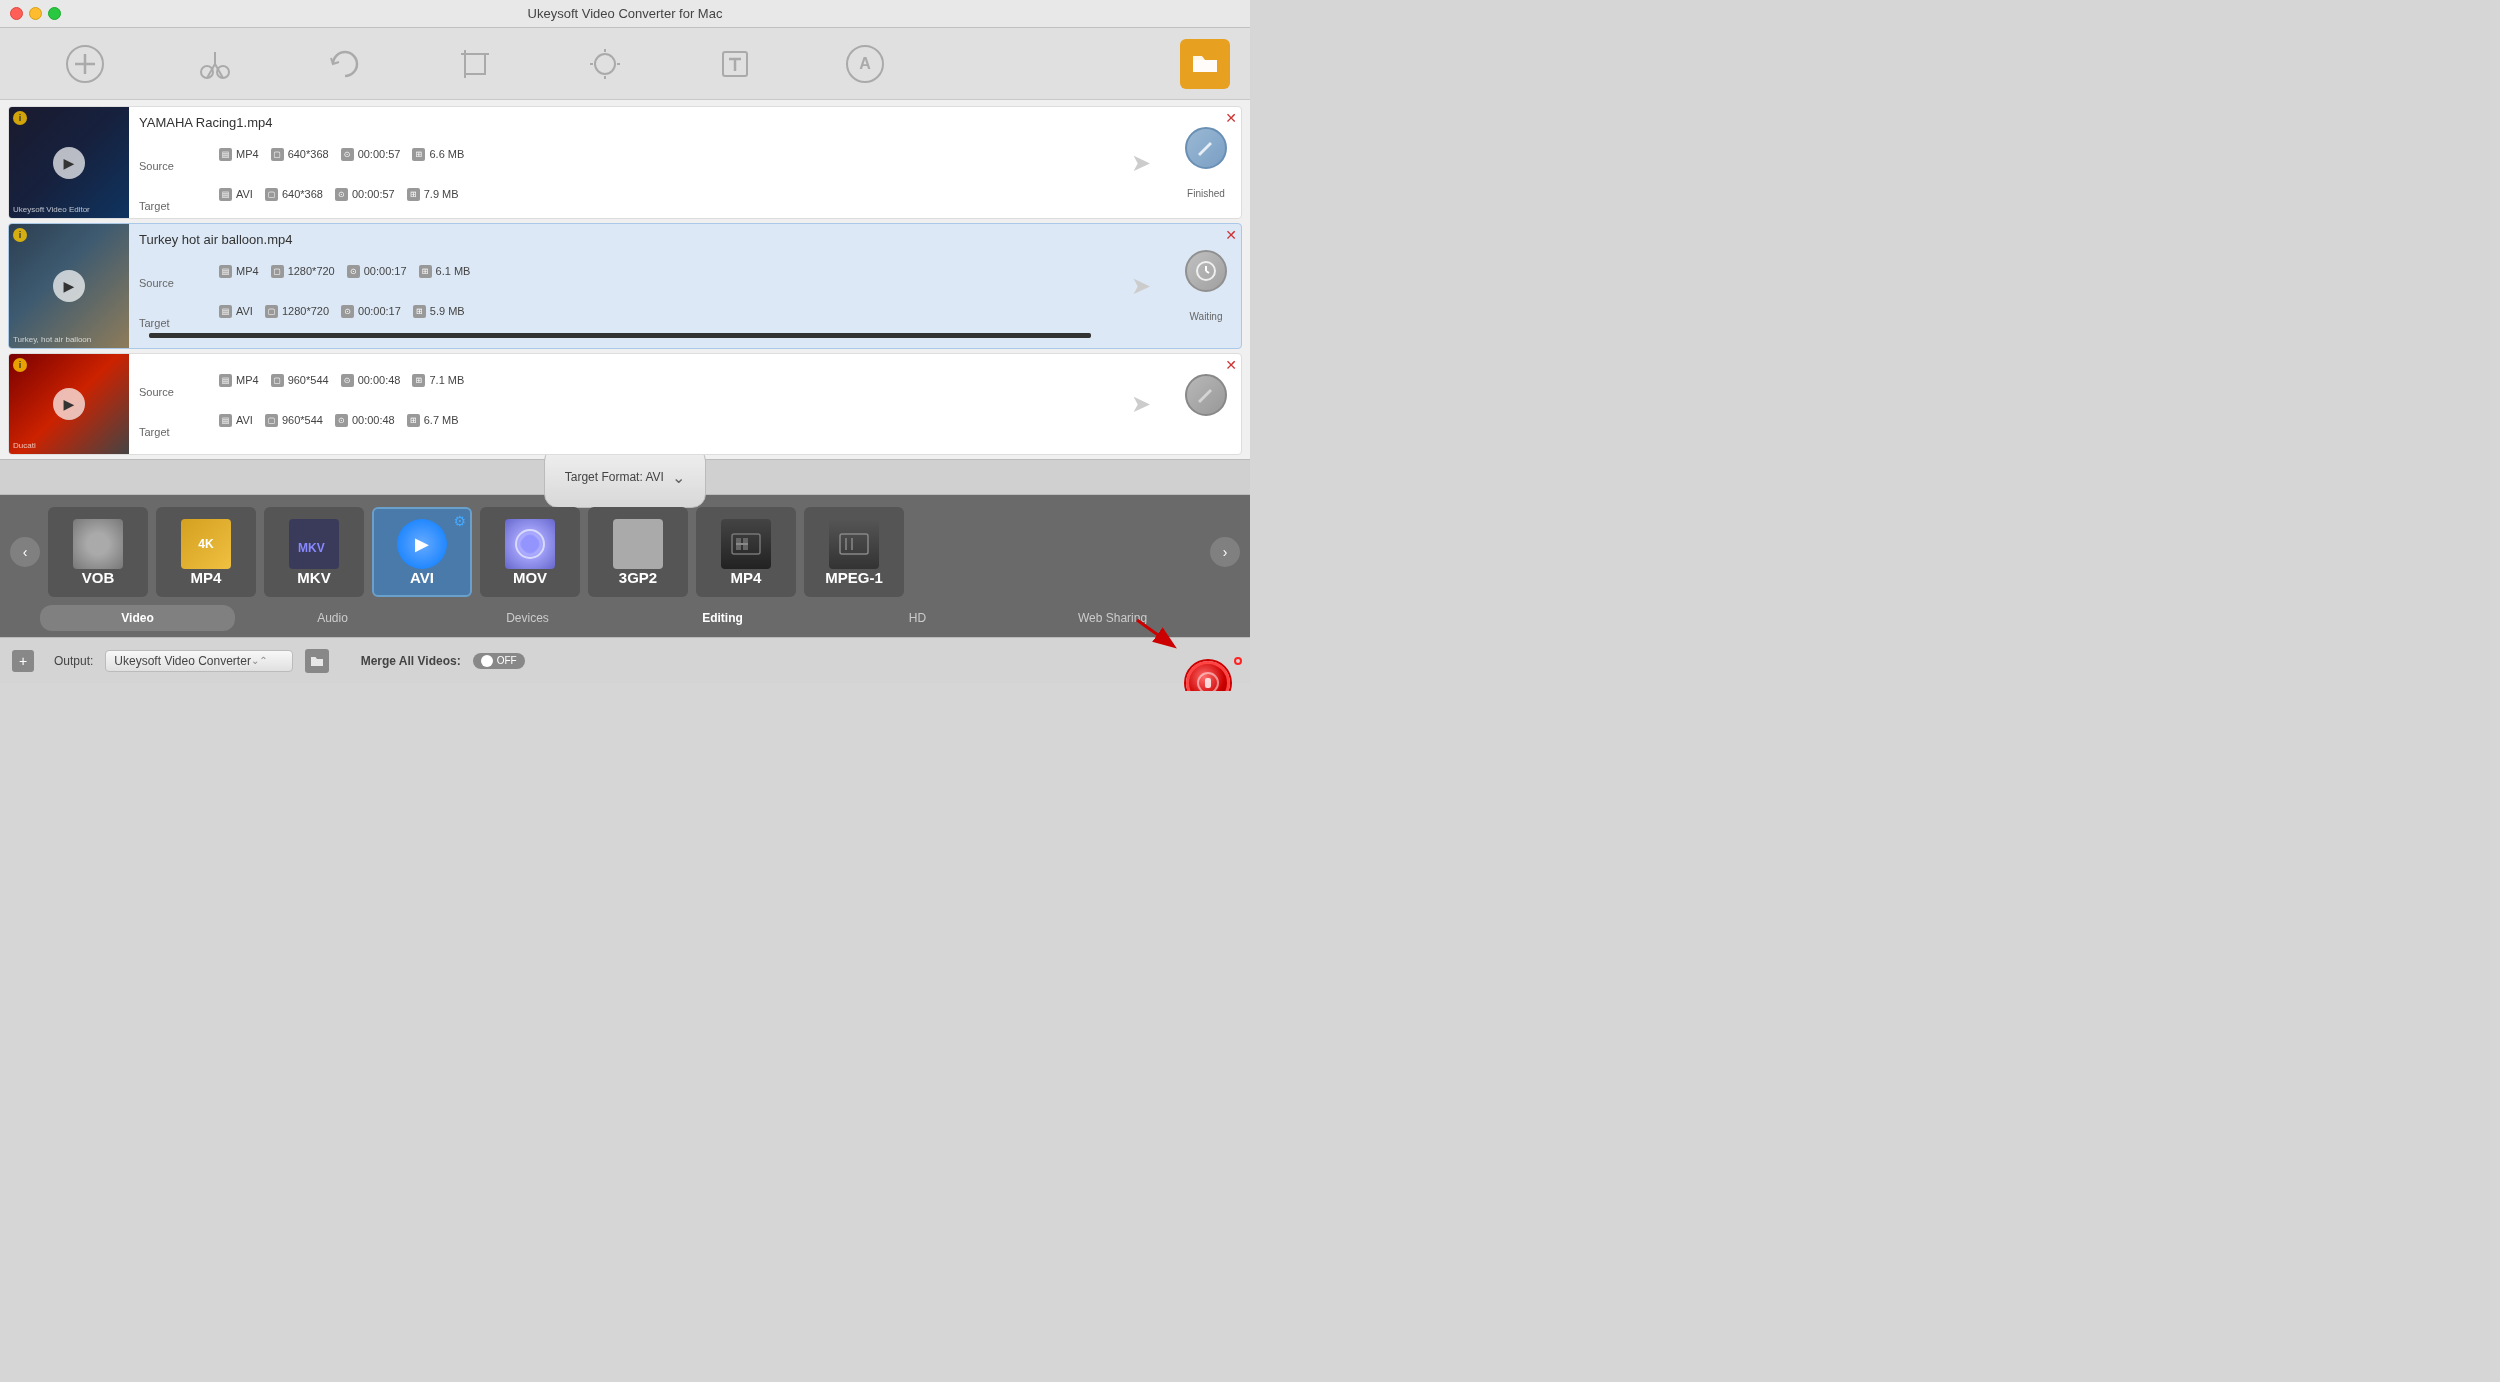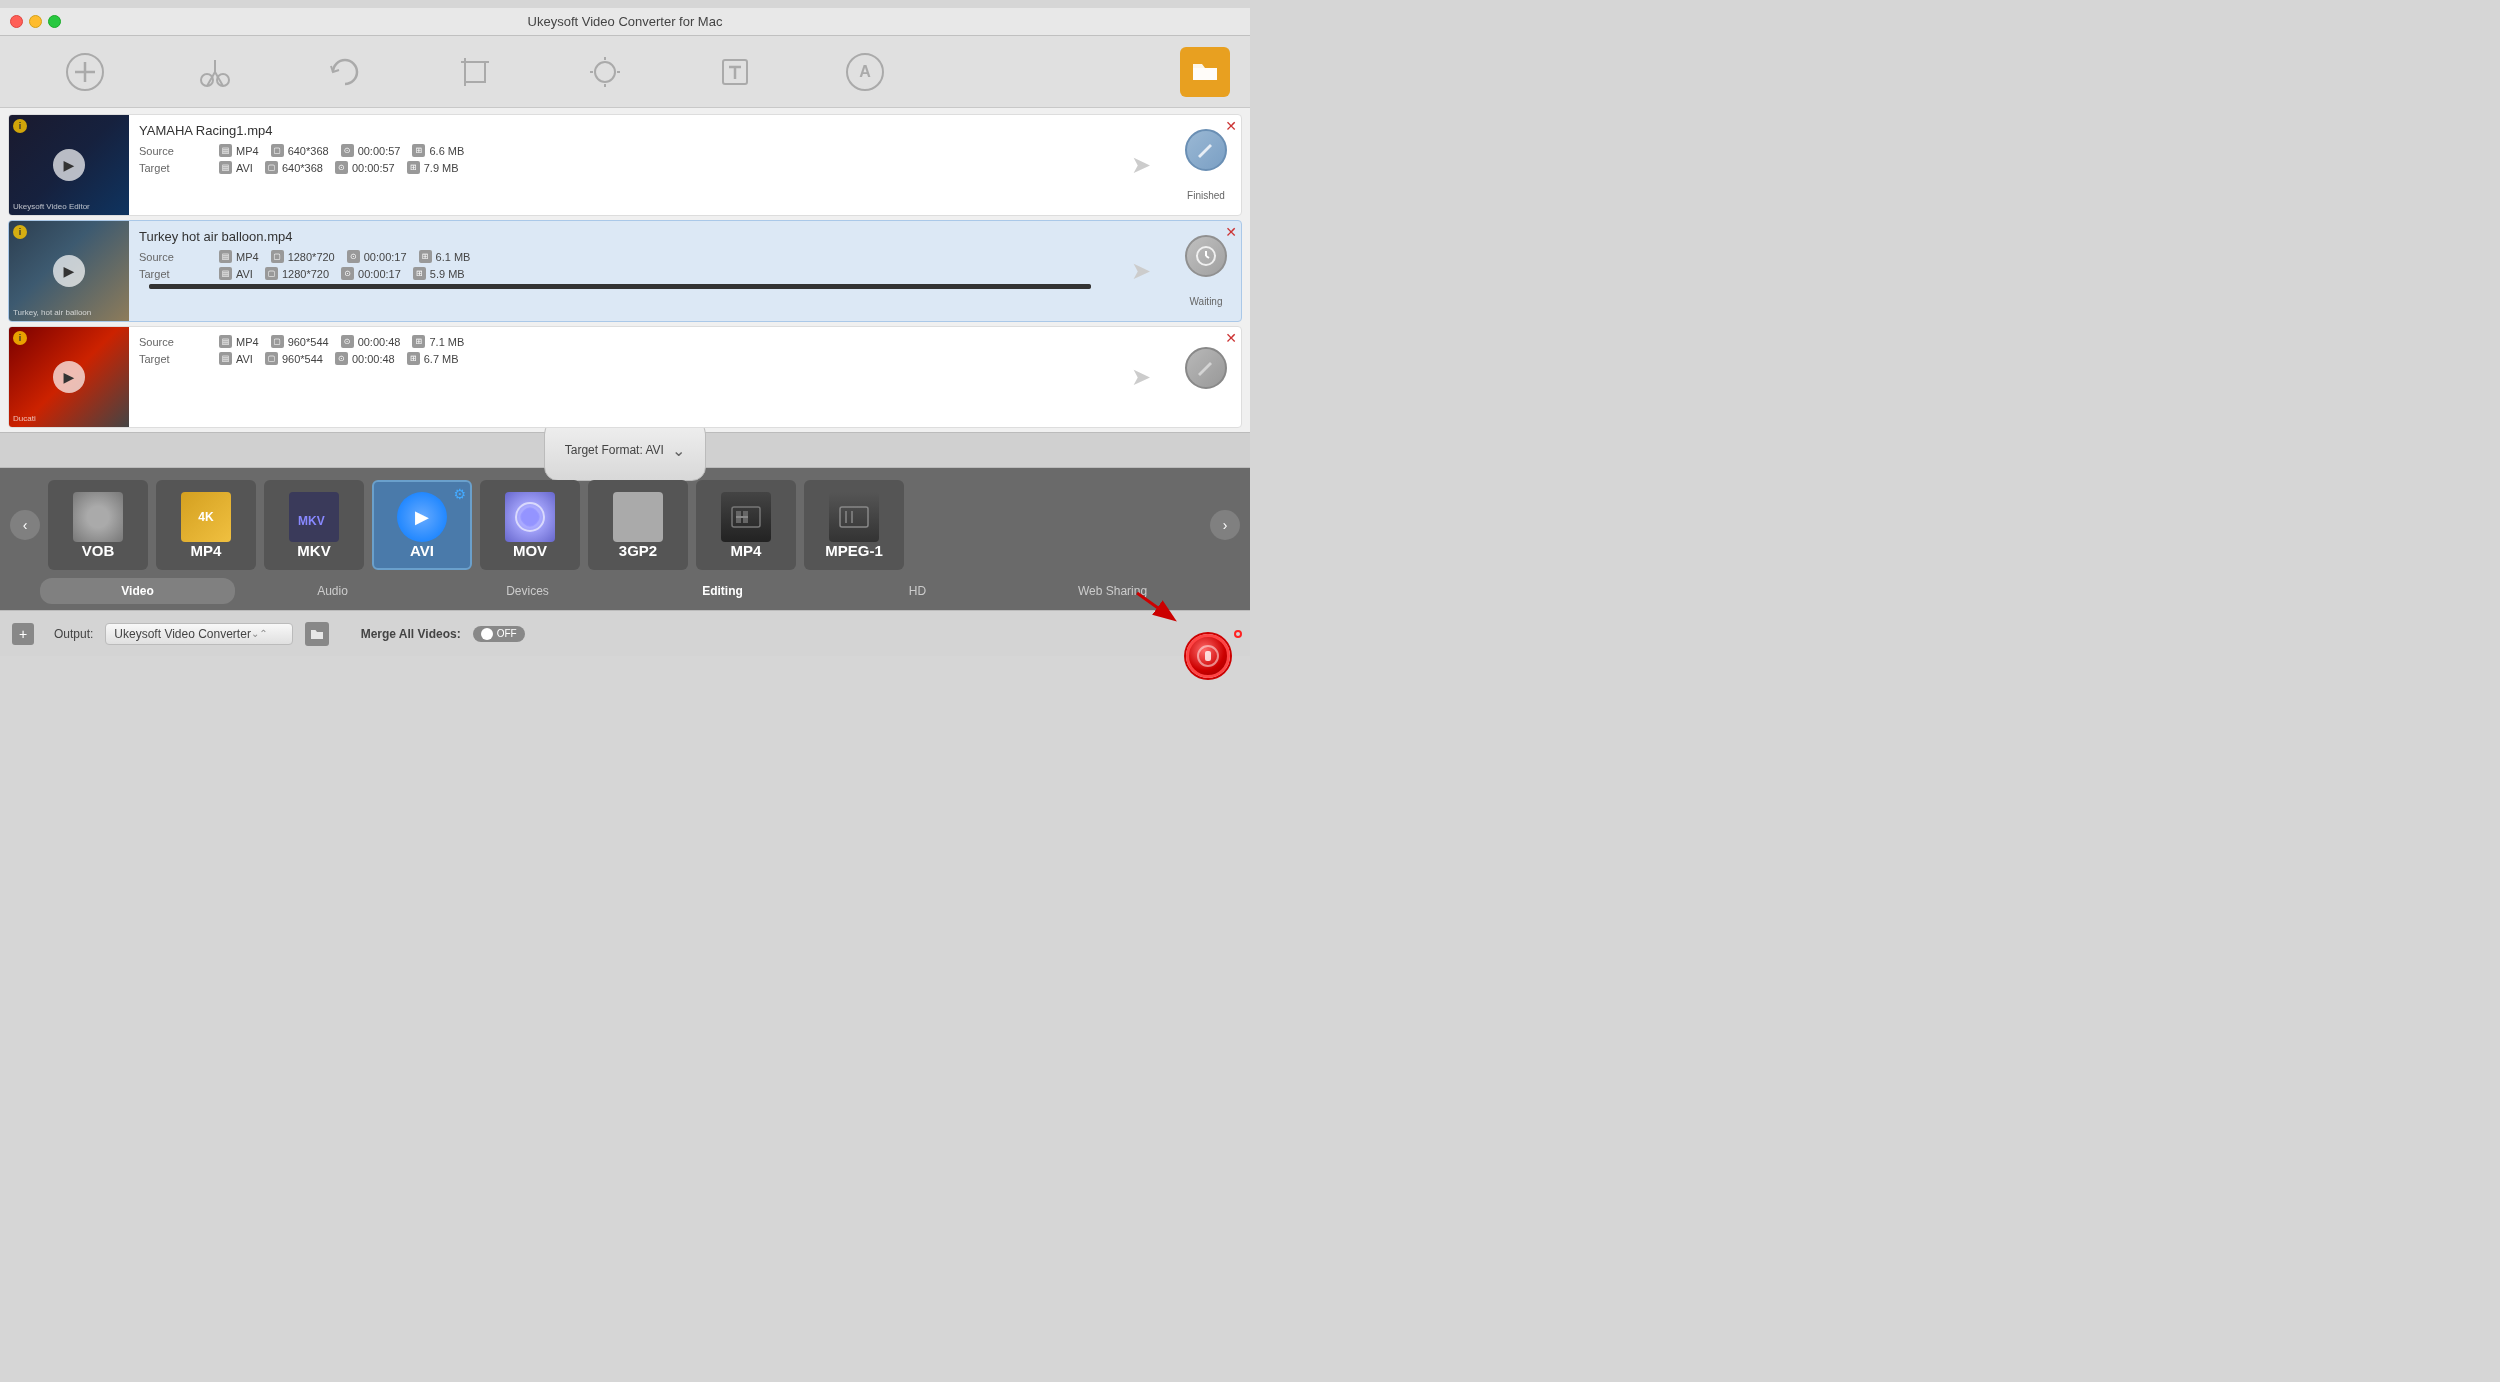--- a/index.html
+++ b/index.html
@@ -14,21 +14,20 @@
 
     
     .title-bar {
       background: #e8e8e8;
       height: 28px;
       display: flex;
       align-items: center;
       justify-content: center;
       position: relative;
       border-bottom: 1px solid #c0c0c0;
-      margin-top: 8px;
     }
     .title-bar-title {
       font-size: 13px;
       color: #444;
       font-weight: 500;
     }
     .traffic-lights {
       position: absolute;
       left: 10px;
       display: flex;
@@ -160,20 +159,21 @@
     }
     .file-meta-row {
       display: flex;
       align-items: center;
       gap: 40px;
     }
     .meta-label {
       font-size: 11px;
       color: #666;
       min-width: 40px;
+      margin-top: 24px;
     }
     .meta-values {
       display: flex;
       align-items: center;
       gap: 12px;
     }
     .meta-val {
       display: flex;
       align-items: center;
       gap: 4px;

